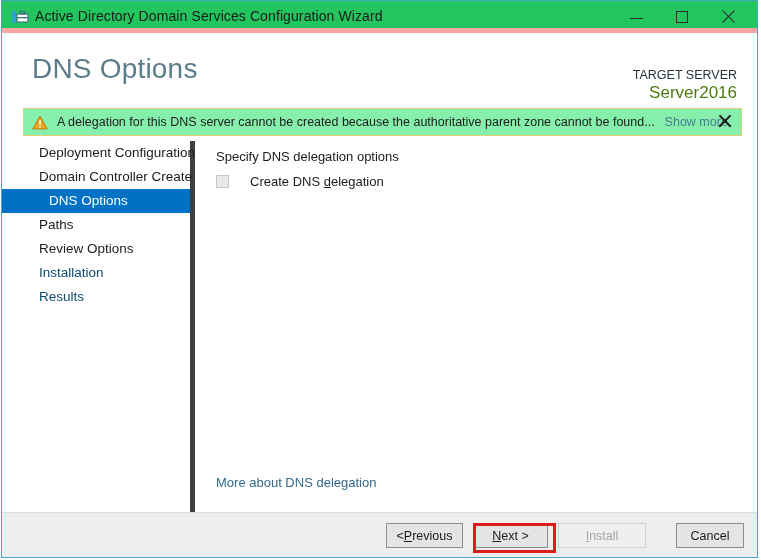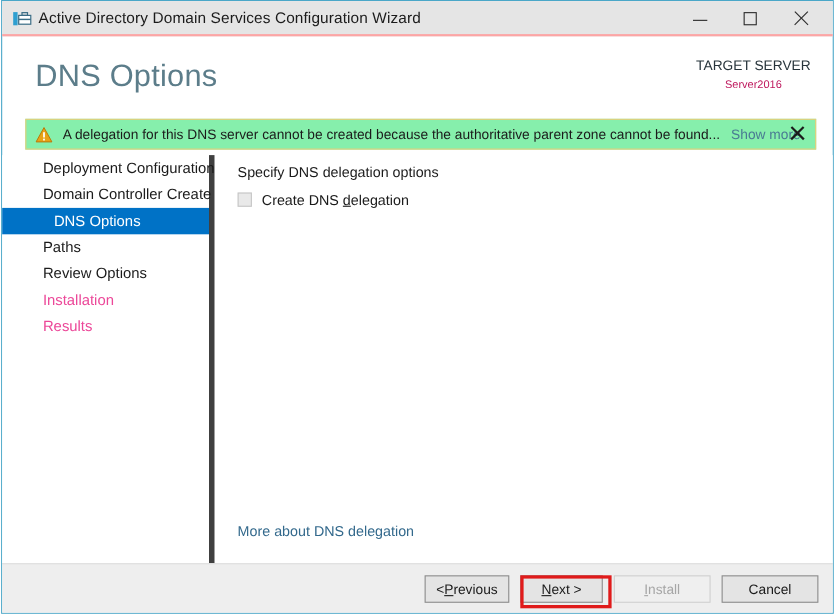--- a/index.html
+++ b/index.html
@@ -26,22 +26,22 @@
     background: #ffffff;
     box-sizing: border-box;
   }
 
   
   .titlebar {
     position: absolute;
     left: 0; top: 0;
     width: 100%;
     height: 32px;
-    background: #e5e5e5;
-    border-bottom: 2px solid #fca5a5;
+    background: #22c55e;
+    border-bottom: 5px solid #fca5a5;
     box-sizing: border-box;
   }
   .title-icon {
     position: absolute;
     left: 9px; top: 7px;
     width: 18px; height: 18px;
   }
   .title-text {
     position: absolute;
     left: 33px;
@@ -92,32 +92,32 @@
     left: 30px;
     top: 20px;
     font-size: 28px;
     font-weight: 400;
     color: #5c7d8a;
     letter-spacing: .2px;
   }
   .target-block {
     position: absolute;
     right: 20px;
-    top: 19px;
-    text-align: center;
+    top: 34px;
+    text-align: right;
     line-height: 17px;
   }
   .target-label {
     font-size: 12.5px;
     color: #27343b;
     display: block;
   }
   .target-name {
-    font-size: 10px;
-    color: #be185d;
+    font-size: 17px;
+    color: #4d7c0f;
     display: block;
   }
 
   
   .warning-bar {
     position: absolute;
     left: 21px;
     top: 107px;
     width: 719px;
     height: 28px;
@@ -187,21 +187,21 @@
     white-space: nowrap;
     box-sizing: border-box;
   }
   .nav-item.selected {
     background: #0072c6;
     color: #ffffff;
     padding-left: 47px;
     margin-right: 0;
   }
   .nav-item.disabled {
-    color: #ec4899;
+    color: #0c4a6e;
   }
 
   .content-pane {
     position: absolute;
     left: 194px;
     top: 0;
     right: 0;
     height: 100%;
   }
   .content-head {
@@ -220,21 +220,21 @@
   }
   .checkbox {
     width: 13px;
     height: 13px;
     border: 1px solid #c6c6c6;
     background: #e9e9e9;
     box-sizing: border-box;
     flex: 0 0 auto;
   }
   .checkbox-label {
-    margin-left: 9px;
+    margin-left: 21px;
     font-size: 13px;
     color: #1b1b1b;
     white-space: nowrap;
   }
   .accel { text-decoration: underline; }
 
   .more-link {
     position: absolute;
     left: 20px;
     bottom: 22px;
@@ -269,21 +269,21 @@
     padding: 0;
   }
   .btn.disabled {
     color: #a6a6a6;
     border-color: #cfcfcf;
     background: #efefef;
   }
   .btn-previous { right: 294px; width: 77px; }
   .btn-next     { right: 209px; width: 75px; }
   .btn-install  { right: 111px; width: 88px; }
-  .btn-cancel   { right: 13px;  width: 88px; }
+  .btn-cancel   { right: 13px;  width: 68px; }
 
   .annotation-box {
     position: absolute;
     right: 205px;
     top: 523px;
     width: 83px;
     height: 30px;
     border: 3px solid #e01b1b;
     box-sizing: border-box;
     pointer-events: none;

